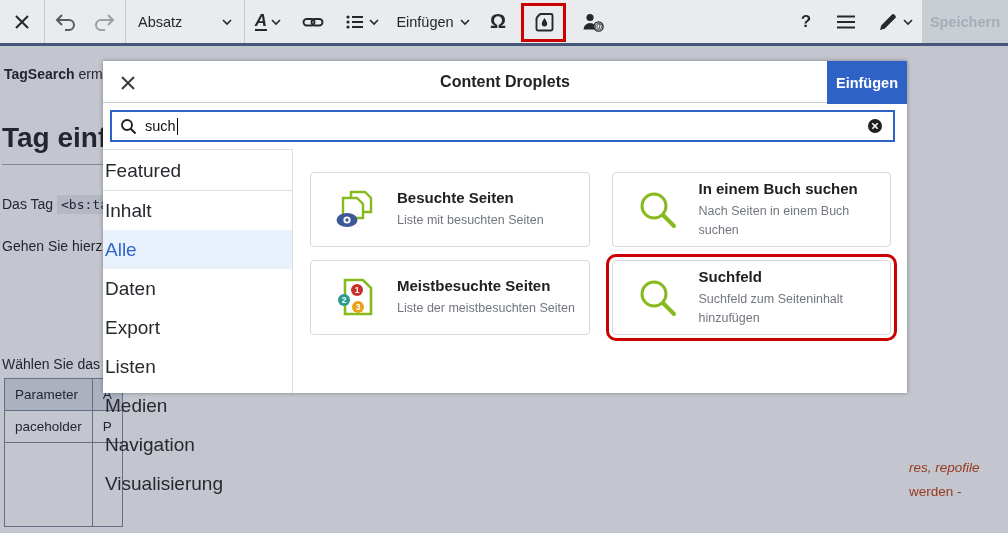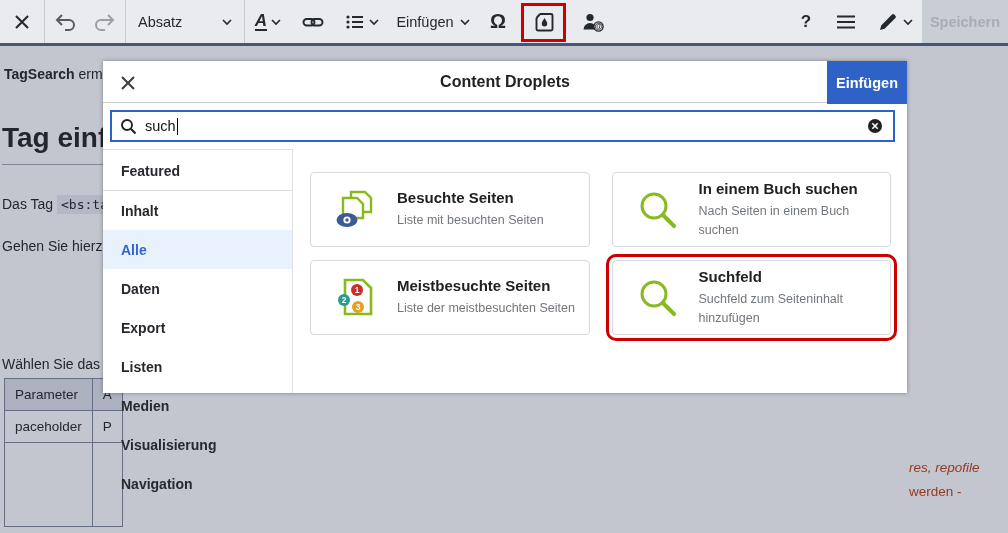--- a/index.html
+++ b/index.html
@@ -64,21 +64,21 @@
     font-weight:bold; font-size:16px; color:#222; }
   .m-insert-btn { position:absolute; right:0; top:0; width:80px; height:43px; background:#2e62c6; color:#fff;
     font-weight:bold; font-size:14.5px; display:flex; align-items:center; justify-content:center; cursor:pointer; }
   .m-search-row { flex:0 0 46px; display:flex; align-items:center; padding:0 12px 0 7px; }
   .m-search { flex:1; height:32px; border:2px solid #2e62c6; display:flex; align-items:center; padding:0 10px 0 8px; background:#fff; cursor:text; }
   .m-search .txt { font-size:14.5px; color:#111; margin-left:8px; }
   .m-search .caret { width:1px; height:17px; background:#000; margin-left:1px; }
   .m-search .sp { flex:1; }
   .m-body { flex:1; display:flex; min-height:0; }
   .m-cats { width:190px; flex:0 0 190px; border-top:1px solid #dcdfe3; border-right:1px solid #dcdfe3; padding-top:2px; }
-  .cat { height:39px; display:flex; align-items:center; padding-left:18px; font-size:14px; color:#26292d; cursor:pointer;font-weight:bold; }
+  .cat { height:39px; display:flex; align-items:center; padding-left:2px; font-size:19px; color:#26292d; cursor:pointer; }
   .cat.featured { border-bottom:1px solid #dcdfe3; }
   .cat.selected { background:#e9f2fc; color:#3366cc; }
   .m-cards { flex:1; padding:23px 16px 0 17px; display:grid; grid-template-columns:1fr 1fr; gap:13px 22px; align-content:start; }
   .card { border:1px solid #d6d9dd; border-radius:4px; background:#fff; display:flex; align-items:center; height:75px; cursor:pointer; }
   .card.tall { height:89px; }
   .card.hl { outline:3px solid #cc0000; outline-offset:3px; }
   .card .icon { flex:0 0 46px; margin:0 18px 0 22px; display:flex; align-items:center; justify-content:center; }
   .card .tx { min-width:0; padding-right:10px; }
   .card .t { font-size:15px; font-weight:bold; color:#202122; margin-bottom:5px; }
   .card .s { font-size:12.5px; color:#72777d; line-height:1.45; }
@@ -300,24 +300,24 @@
         <div class="cat">
             <span>Export</span>
           </div>
         <div class="cat">
             <span>Listen</span>
           </div>
         <div class="cat">
             <span>Medien</span>
           </div>
         <div class="cat">
+            <span>Navigation</span>
+          </div>
+        <div class="cat">
             <span>Visualisierung</span>
-          </div>
-        <div class="cat">
-            <span>Navigation</span>
           </div>
       </div>
       <div class="m-cards">
 
         <div class="card">
           <span class="icon">
             <svg width="46" height="44" viewBox="0 0 46 44">
                 <g fill="#fff" stroke="#87ba1f" stroke-width="2.4">
                   <path d="M18 4 h14 l6 6 v14 h-20 z"></path>
                   <path d="M10 10 h14 l6 6 v14 h-20 z"></path>

